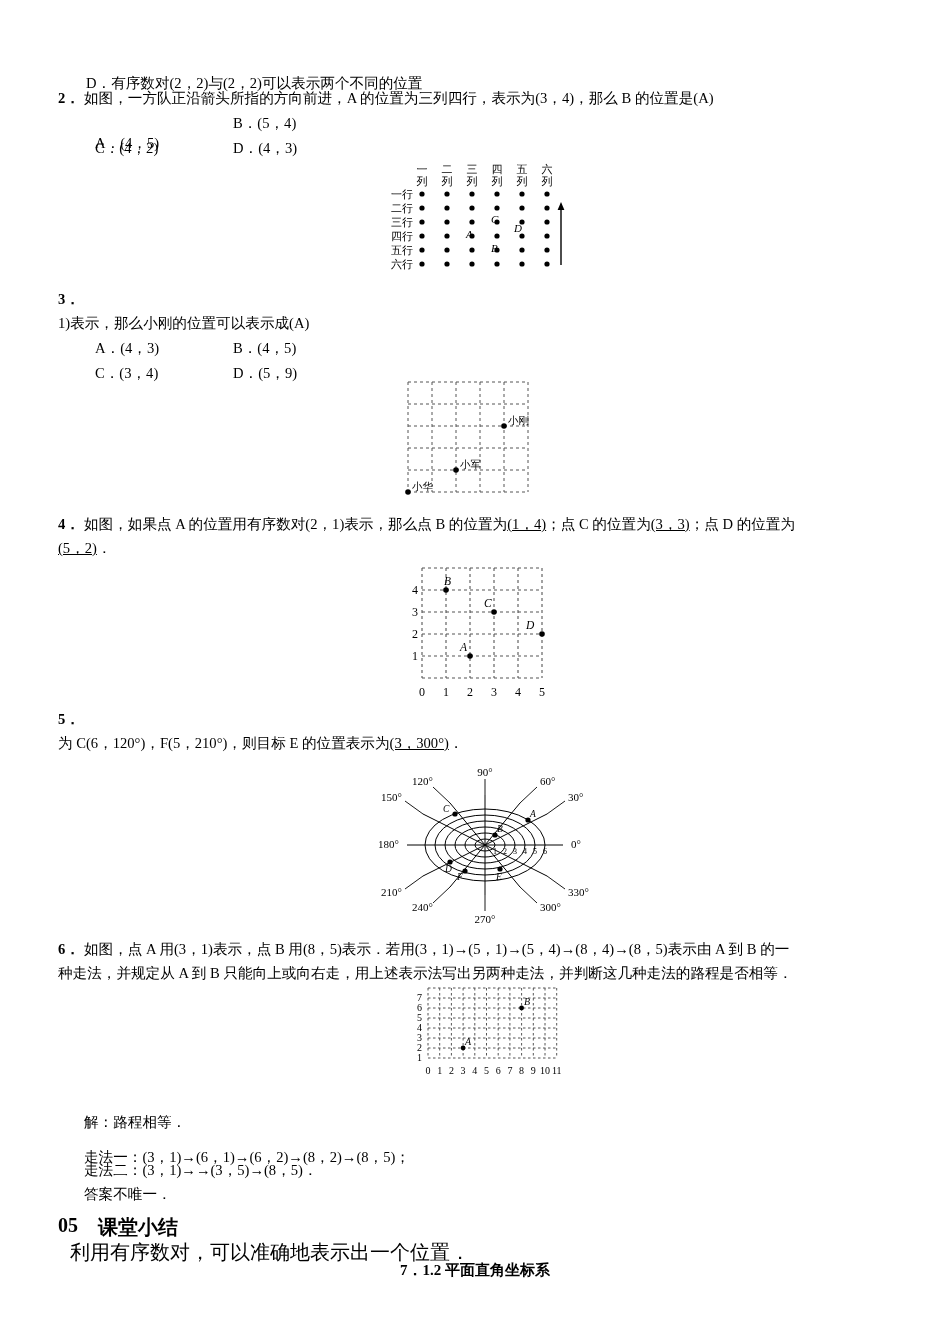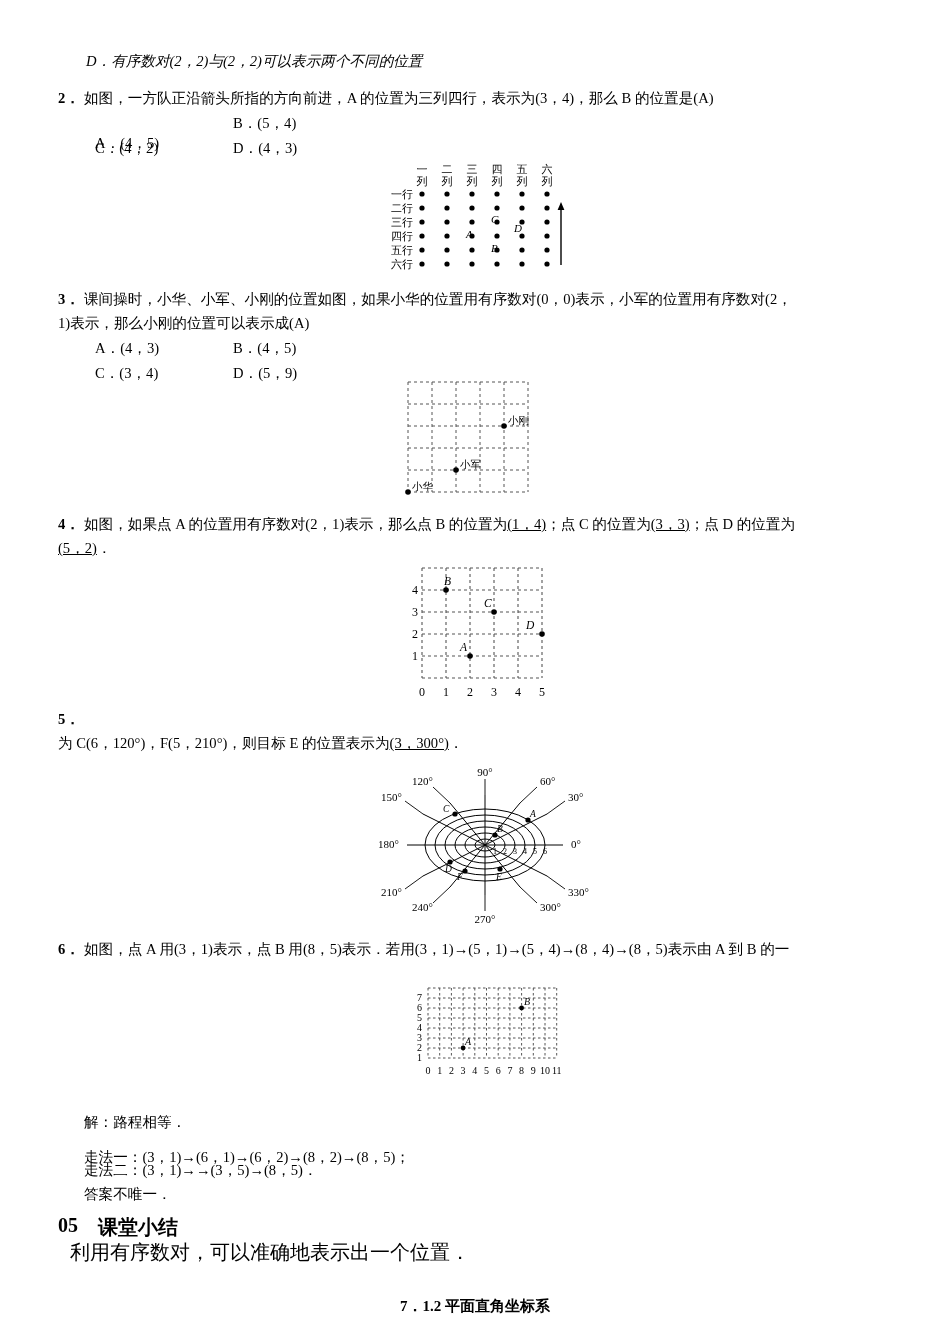--- a/index.html
+++ b/index.html
@@ -46,21 +46,21 @@
     font-weight: bold;
   }
   .secthead { position: absolute; font-weight: bold; font-size: 20px; }
   .body-txt { position:absolute; font-size: 20px; white-space: nowrap;}
 </style>
 </head>
 <body>
 
 <div class="page">
 
-  <div class="ln" style="left:86px; top:52px;font-style:italic;">D．有序数对(2，2)与(2，2)可以表示两个不同的位置</div>
+  <div class="ln" style="left:86px; top:74px;">D．有序数对(2，2)与(2，2)可以表示两个不同的位置</div>
 
   <div class="qnum" style="left:58px; top:89px;">2．</div>
   <div class="ln" style="left:84px; top:89px;">如图，一方队正沿箭头所指的方向前进，A 的位置为三列四行，表示为(3，4)，那么 B 的位置是(A)</div>
   <div class="opt" style="left:95px; top:114px;margin-top:20px;">A．(4，5)</div>
   <div class="opt" style="left:233px; top:114px;">B．(5，4)</div>
   <div class="opt" style="left:95px; top:139px;">C．(4，2)</div>
   <div class="opt" style="left:233px; top:139px;">D．(4，3)</div>
 
   <div class="center-fig" style="left:383px; top:160px;">
     <svg width="185" height="120" viewBox="0 0 185 120">
@@ -136,21 +136,20 @@
         <text x="83" y="78">A</text>
         <text x="108" y="92">B</text>
       </g>
 
       <line x1="178" y1="105" x2="178" y2="47" stroke="#000" stroke-width="1.4"></line>
       <polygon points="178,42 174.6,50 181.4,50" fill="#000"></polygon>
     </svg>
   </div>
 
   <div class="qnum" style="left:58px; top:290px;">3．</div>
-  <div class="ln" style="left:84px; top:290px;">课间操时，小华、小军、小刚的位置如图，如果小华的位置用有序数对(0，0)表示，小军的位置用有序数对(2，</div>
   <div class="ln" style="left:58px; top:314px;">1)表示，那么小刚的位置可以表示成(A)</div>
   <div class="opt" style="left:95px; top:339px;">A．(4，3)</div>
   <div class="opt" style="left:233px; top:339px;">B．(4，5)</div>
   <div class="opt" style="left:95px; top:364px;">C．(3，4)</div>
   <div class="opt" style="left:233px; top:364px;">D．(5，9)</div>
 
   <div class="center-fig" style="left:402px; top:376px;">
     <svg width="148" height="120" viewBox="0 0 148 120">
       <g stroke="#555" stroke-width="1" stroke-dasharray="3,3" fill="none">
         <line x1="6" y1="6" x2="126" y2="6"></line>
@@ -309,20 +308,21 @@
           <text x="0" y="78" text-anchor="middle">270°</text>
           <text x="55" y="66">300°</text>
           <text x="83" y="51">330°</text>
         </g>
       </g>
     </svg>
   </div>
 
   <div class="qnum" style="left:58px; top:940px;">6．</div>
   <div class="ln" style="left:84px; top:940px;">如图，点 A 用(3，1)表示，点 B 用(8，5)表示．若用(3，1)→(5，1)→(5，4)→(8，4)→(8，5)表示由 A 到 B 的一</div>
+  <div class="ln" style="left:58px; top:964px;">种走法，并规定从 A 到 B 只能向上或向右走，用上述表示法写出另两种走法，并判断这几种走法的路程是否相等．</div>
 
   <div class="center-fig" style="left:410px; top:982px;">
     <svg width="170" height="102" viewBox="0 0 170 102">
       <g stroke="#555" stroke-width="1" stroke-dasharray="2.5,2.5" fill="none">
         <line x1="18" y1="6" x2="147" y2="6"></line>
         <line x1="18" y1="16" x2="147" y2="16"></line>
         <line x1="18" y1="26" x2="147" y2="26"></line>
         <line x1="18" y1="36" x2="147" y2="36"></line>
         <line x1="18" y1="46" x2="147" y2="46"></line>
         <line x1="18" y1="56" x2="147" y2="56"></line>
@@ -375,15 +375,15 @@
 
   <div class="ln" style="left:84px; top:1113px;">解：路程相等．</div>
   <div class="ln" style="left:84px; top:1137px;margin-top:11px;">走法一：(3，1)→(6，1)→(6，2)→(8，2)→(8，5)；</div>
   <div class="ln" style="left:84px; top:1161px;">走法二：(3，1)→→(3，5)→(8，5)．</div>
   <div class="ln" style="left:84px; top:1185px;">答案不唯一．</div>
 
   <div class="secthead" style="left:58px; top:1214px;">05</div>
   <div class="secthead" style="left:98px; top:1214px;">课堂小结</div>
   <div class="body-txt" style="left:70px; top:1239px;">利用有序数对，可以准确地表示出一个位置．</div>
 
-  <div class="footer" style="left:0; top:1261px;margin-top:36px;">7．1.2   平面直角坐标系</div>
+  <div class="footer" style="left:0; top:1261px;">7．1.2   平面直角坐标系</div>
 
 </div>
 
 </body></html>

